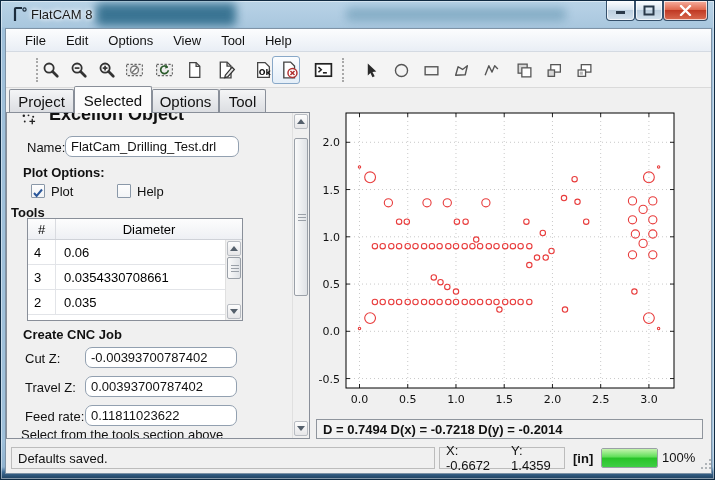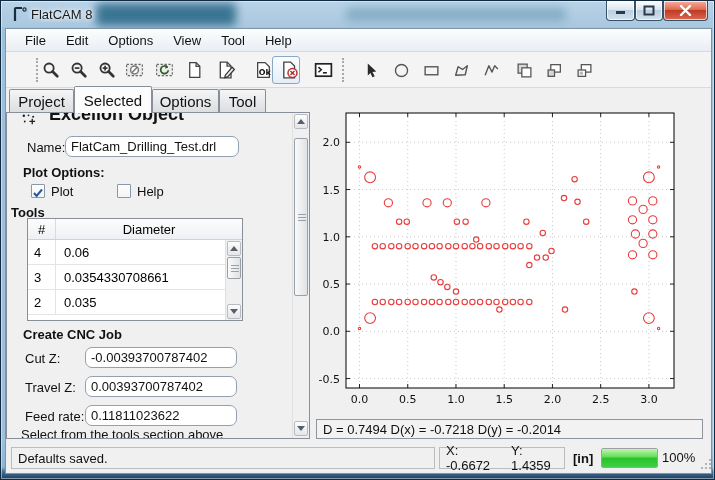--- a/index.html
+++ b/index.html
@@ -56,21 +56,21 @@
     display:flex;align-items:center;justify-content:center;}
   .sb-thumb{position:absolute;left:1px;width:14px;background:linear-gradient(90deg,#fafafa,#dfe2e6);border:1px solid #9aa0a8;border-radius:2px;}
   .grip-lines{position:absolute;left:3px;width:8px;height:7px;
     background:repeating-linear-gradient(180deg,#9aa0a8 0 1px,transparent 1px 3px);}
   .tri{width:0;height:0;}
   .tri.up{border-left:4px solid transparent;border-right:4px solid transparent;border-bottom:5px solid #55606c;}
   .tri.down{border-left:4px solid transparent;border-right:4px solid transparent;border-top:5px solid #55606c;}
   
   .plot-svg{position:absolute;left:308px;top:102px;}
   .readout{position:absolute;left:315px;top:418px;width:387px;height:20px;border:1px solid #8f959d;background:#f2f2f2;
-    font-size:13px;color:#111;display:flex;align-items:center;padding-left:6px;}
+    font-size:13px;color:#111;display:flex;align-items:center;padding-left:6px;font-weight:bold;}
   
   .statusbar{position:absolute;left:5px;top:443px;width:705px;height:29px;background:#f0f0f0;}
   .st-box{position:absolute;top:3px;height:22px;border:1px solid #bcbcbc;background:#f0f0f0;font-size:13px;color:#111;
     display:flex;align-items:center;padding-left:6px;}
   .units{position:absolute;left:567px;top:7px;font-size:13px;font-weight:bold;color:#111;}
   .pbar{position:absolute;left:595px;top:4px;width:57px;height:20px;border:1px solid #9aa0a6;border-radius:2px;background:#e8e8e8;overflow:hidden;}
   .pfill{height:100%;background:linear-gradient(180deg,#c4f4ae 0%,#5ede57 45%,#28c328 50%,#3ecf46 100%);}
   .pct{position:absolute;left:656px;top:6px;font-size:13px;color:#111;}
   .rgrip{position:absolute;left:694px;top:14px;width:12px;height:12px;}
   svg text{font-family:"DejaVu Sans","Liberation Sans",sans-serif;}

